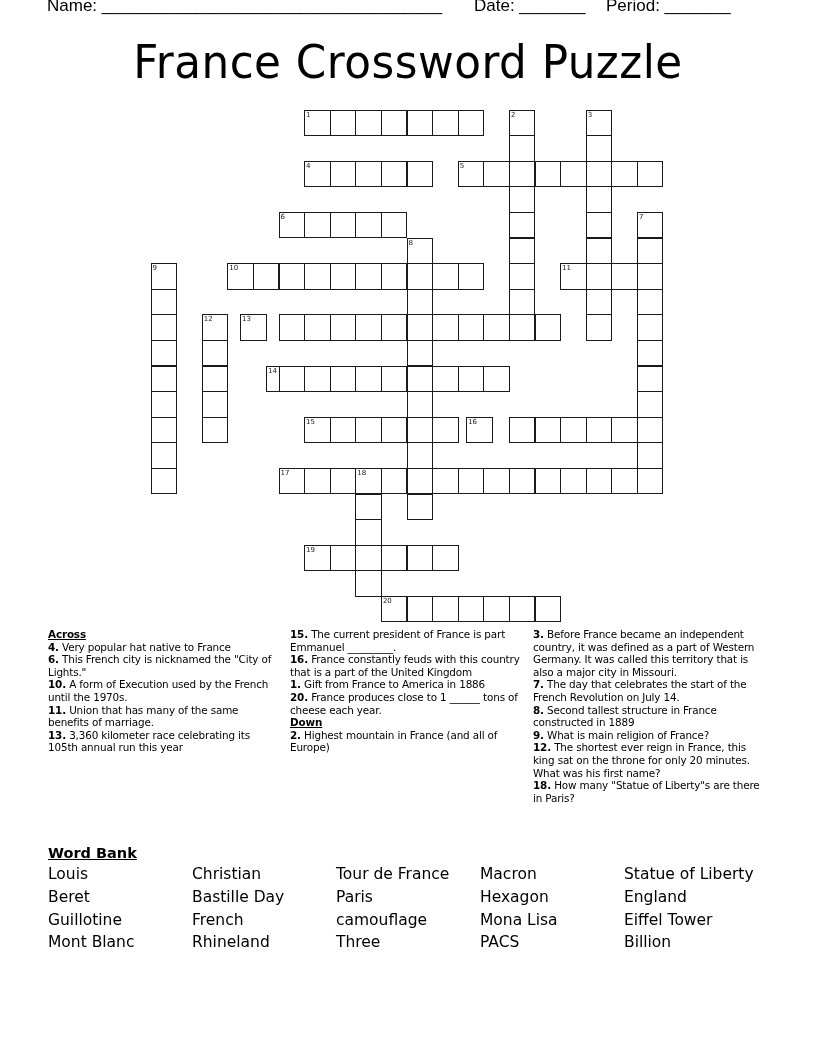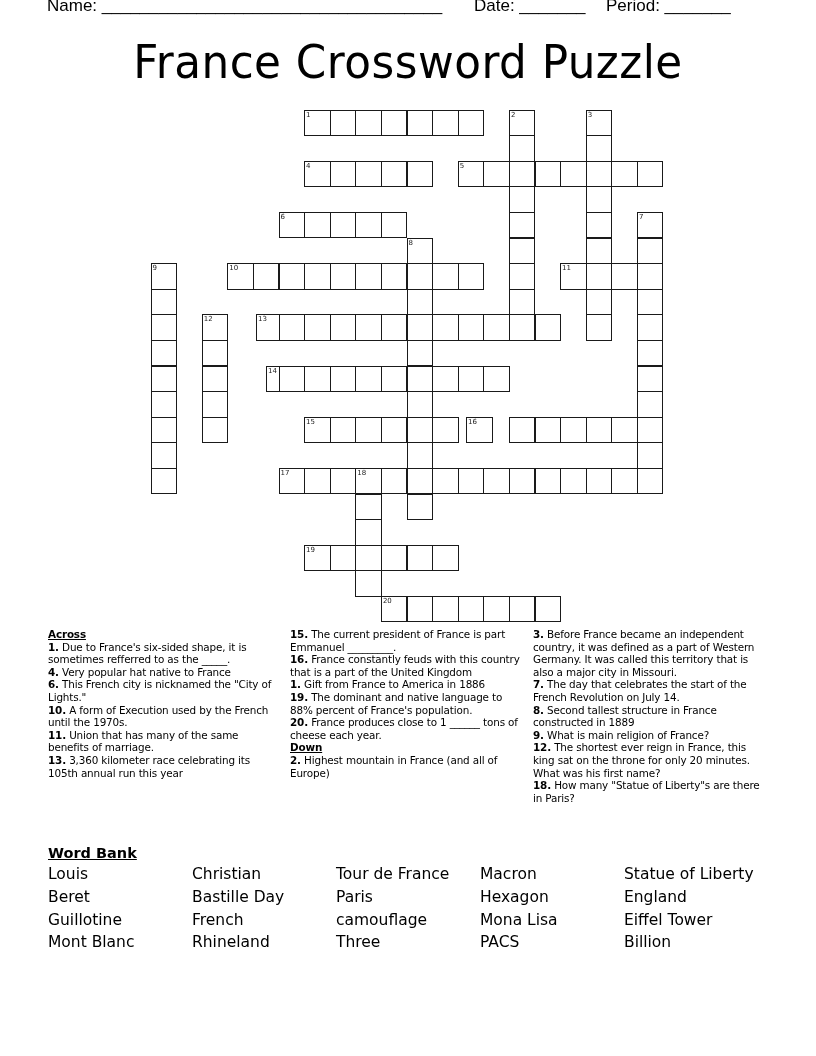--- a/index.html
+++ b/index.html
@@ -154,21 +154,21 @@
       <span class="num">11</span>
     </div>
     <div class="cell" style="left: 611.3px; top: 263.1px;"></div>
     <div class="cell" style="left: 201.7px; top: 314.3px;">
       <span class="num">12</span>
     </div>
     <div class="cell" style="left: 201.7px; top: 339.9px;"></div>
     <div class="cell" style="left: 201.7px; top: 365.5px;"></div>
     <div class="cell" style="left: 201.7px; top: 391.1px;"></div>
     <div class="cell" style="left: 201.7px; top: 416.7px;"></div>
-    <div class="cell" style="left: 256px; top: 314.3px; text-align: right;">
+    <div class="cell" style="left: 240px; top: 314.3px; text-align: right;">
       <span class="num">13</span>
     </div>
     <div class="cell" style="left: 278.5px; top: 314.3px;"></div>
     <div class="cell" style="left: 304.1px; top: 314.3px;"></div>
     <div class="cell" style="left: 329.7px; top: 314.3px;"></div>
     <div class="cell" style="left: 355.3px; top: 314.3px;"></div>
     <div class="cell" style="left: 380.9px; top: 314.3px;"></div>
     <div class="cell" style="left: 432.1px; top: 314.3px;"></div>
     <div class="cell" style="left: 457.7px; top: 314.3px;"></div>
     <div class="cell" style="left: 483.3px; top: 314.3px;"></div>
@@ -233,33 +233,31 @@
     <div class="cell" style="left: 406.5px; top: 595.9px;"></div>
     <div class="cell" style="left: 432.1px; top: 595.9px;"></div>
     <div class="cell" style="left: 457.7px; top: 595.9px;"></div>
     <div class="cell" style="left: 483.3px; top: 595.9px;"></div>
     <div class="cell" style="left: 508.9px; top: 595.9px;"></div>
     <div class="cell" style="left: 534.5px; top: 595.9px;"></div>
   </div>
 
 <div class="clues" style="left:48px; width:232px;">
   <div class="heading">Across</div>
-  <div class="clue"><b>1.</b> <span>Due to France's six-sided shape, it is sometimes refferred to as the _____.</span></div>
   <div class="clue"><b>4.</b> <span>Very popular hat native to France</span></div>
   <div class="clue"><b>6.</b> <span>This French city is nicknamed the "City of Lights."</span></div>
   <div class="clue"><b>10.</b> <span>A form of Execution used by the French until the 1970s.</span></div>
   <div class="clue"><b>11.</b> <span>Union that has many of the same benefits of marriage.</span></div>
   <div class="clue"><b>13.</b> <span>3,360 kilometer race celebrating its 105th annual run this year</span></div>
 </div>
 
 <div class="clues" style="left:290px; width:236px;">
   <div class="clue"><b>15.</b> <span>The current president of France is part Emmanuel _________.</span></div>
   <div class="clue"><b>16.</b> <span>France constantly feuds with this country that is a part of the United Kingdom</span></div>
   <div class="clue"><b>1.</b> <span>Gift from France to America in 1886</span></div>
-  <div class="clue"><b>19.</b> <span>The dominant and native language to 88% percent of France's population.</span></div>
   <div class="clue"><b>20.</b> <span>France produces close to 1 ______ tons of cheese each year.</span></div>
   <div class="heading">Down</div>
   <div class="clue"><b>2.</b> <span>Highest mountain in France (and all of Europe)</span></div>
 </div>
 
 <div class="clues" style="left:533px; width:232px;">
   <div class="clue"><b>3.</b> <span>Before France became an independent country, it was defined as a part of Western Germany. It was called this territory that is also a major city in Missouri.</span></div>
   <div class="clue"><b>7.</b> <span>The day that celebrates the start of the French Revolution on July 14.</span></div>
   <div class="clue"><b>8.</b> <span>Second tallest structure in France constructed in 1889</span></div>
   <div class="clue"><b>9.</b> <span>What is main religion of France?</span></div>

